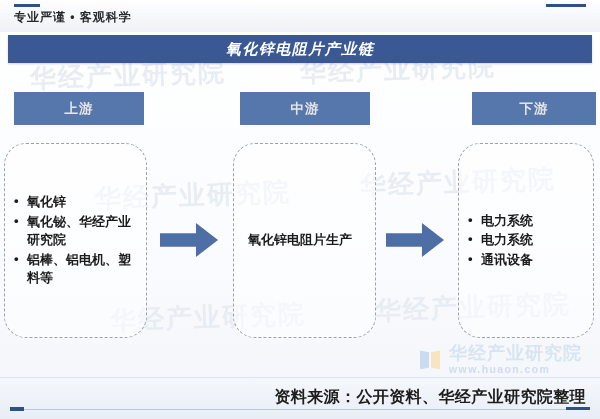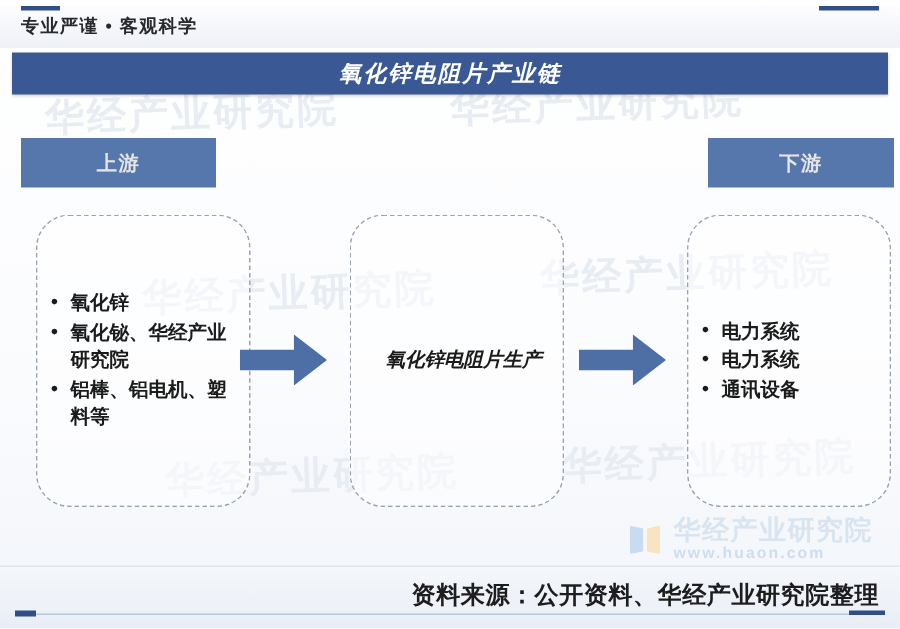--- a/index.html
+++ b/index.html
@@ -153,21 +153,21 @@
 
   .seg-box {
     position: absolute;
     border: 1px dashed #9aa3ad;
     border-radius: 22px;
     background: rgba(255,255,255,0.55);
     box-sizing: border-box;
     display: flex;
     align-items: center;
   }
-  .seg-box.up   { left: 24px;   width: 143px; top: 80px; height: 195px; }
+  .seg-box.up   { left: 4px;   width: 143px; top: 80px; height: 195px; }
   .seg-box.mid  { left: 233px; width: 143px; top: 80px; height: 195px; }
   .seg-box.down { left: 458px; width: 136px; top: 80px; height: 195px; }
 
   .bullets {
     margin: 0;
     padding: 0 8px 0 22px;
     list-style: none;
     width: 100%;
   }
   .bullets li {
@@ -182,28 +182,27 @@
     content: "•";
     position: absolute;
     left: -13px;
     top: -1px;
     color: #1b1b1b;
     font-size: 13px;
   }
 
   .center-text {
     width: 100%;
-    text-align: right;
+    text-align: left;
     font-size: 13px;
     line-height: 1.42;
     color: #1b1b1b;
     font-weight: 600;
     padding: 0 14px;
     box-sizing: border-box;
-    font-style: italic;
   }
 
   
   .arrow {
     position: absolute;
     width: 58px;
     height: 34px;
     top: 160px;
     background: #4e6fa6;
     clip-path: polygon(0 30%, 62% 30%, 62% 0, 100% 50%, 62% 100%, 62% 70%, 0 70%);
@@ -320,20 +319,23 @@
 
   <div class="title-band">
     <span>氧化锌电阻片产业链</span>
   </div>
 
   <div class="chart">
 
     <div class="seg-header up">
       <span>上游</span>
     </div>
+    <div class="seg-header mid">
+      <span>中游</span>
+    </div>
     <div class="seg-header down">
       <span>下游</span>
     </div>
 
     <div class="seg-box up">
       <ul class="bullets">
         <li>氧化锌</li>
         <li>氧化铋、华经产业研究院</li>
         <li>铝棒、铝电机、塑料等</li>
       </ul>

